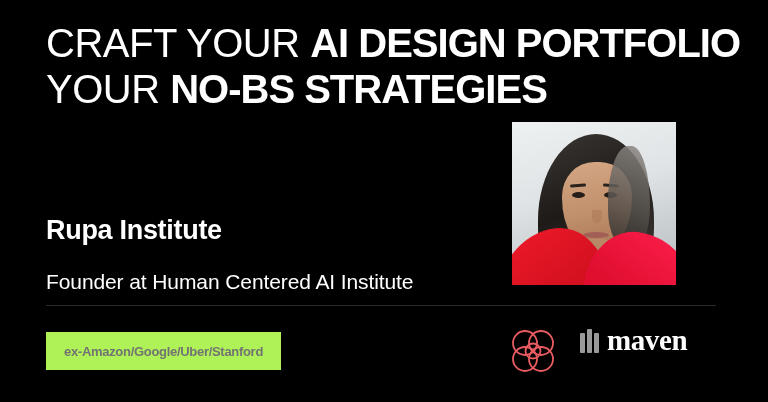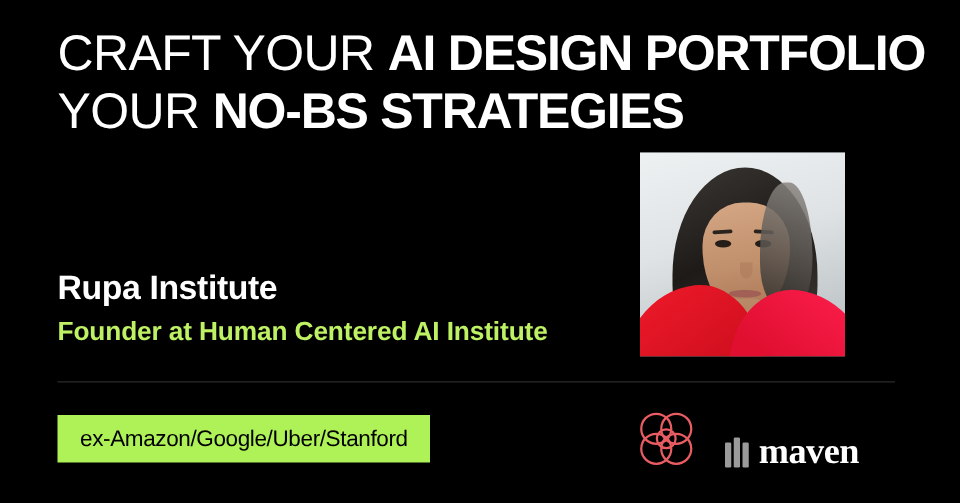--- a/index.html
+++ b/index.html
@@ -41,24 +41,24 @@
     width:450px;
   }
   .speaker-name {
     font-size:27px;
     font-weight:700;
     color:#ffffff;
     letter-spacing:-0.3px;
     line-height:34px;
   }
   .speaker-title {
-    margin-top:6px;
+    margin-top:22px;
     font-size:21px;
-    font-weight:700;
-    color:#bef264;
+    font-weight:400;
+    color:#ffffff;
     letter-spacing:-0.1px;
     line-height:26px;
   }
 
   
   .divider {
     position:absolute;
     left:46px; top:305px;
     width:670px; height:1px;
     background:#2b2b2b;
@@ -164,33 +164,33 @@
     position:absolute;
     left:46px; top:332px;
     height:38px;
     padding:0 18px;
     background:#AEF257;
     display:flex;
     align-items:center;
     justify-content:center;
   }
   .badge-text {
-    font-size:18px;
-    font-weight:400;
-    color:#000000;
+    font-size:13px;
+    font-weight:700;
+    color:#737373;
     letter-spacing:-0.3px;
     white-space:nowrap;
   }
 
   
   .logos {
     position:absolute;
     left:508px; top:326px;
     display:flex;
-    align-items:flex-end;
+    align-items:flex-start;
     gap:22px;
   }
   .rosette { width:50px; height:50px; display:block; }
 
   .maven-lockup {
     display:flex;
     align-items:center;
     gap:8px;
   }
   .maven-bars {

